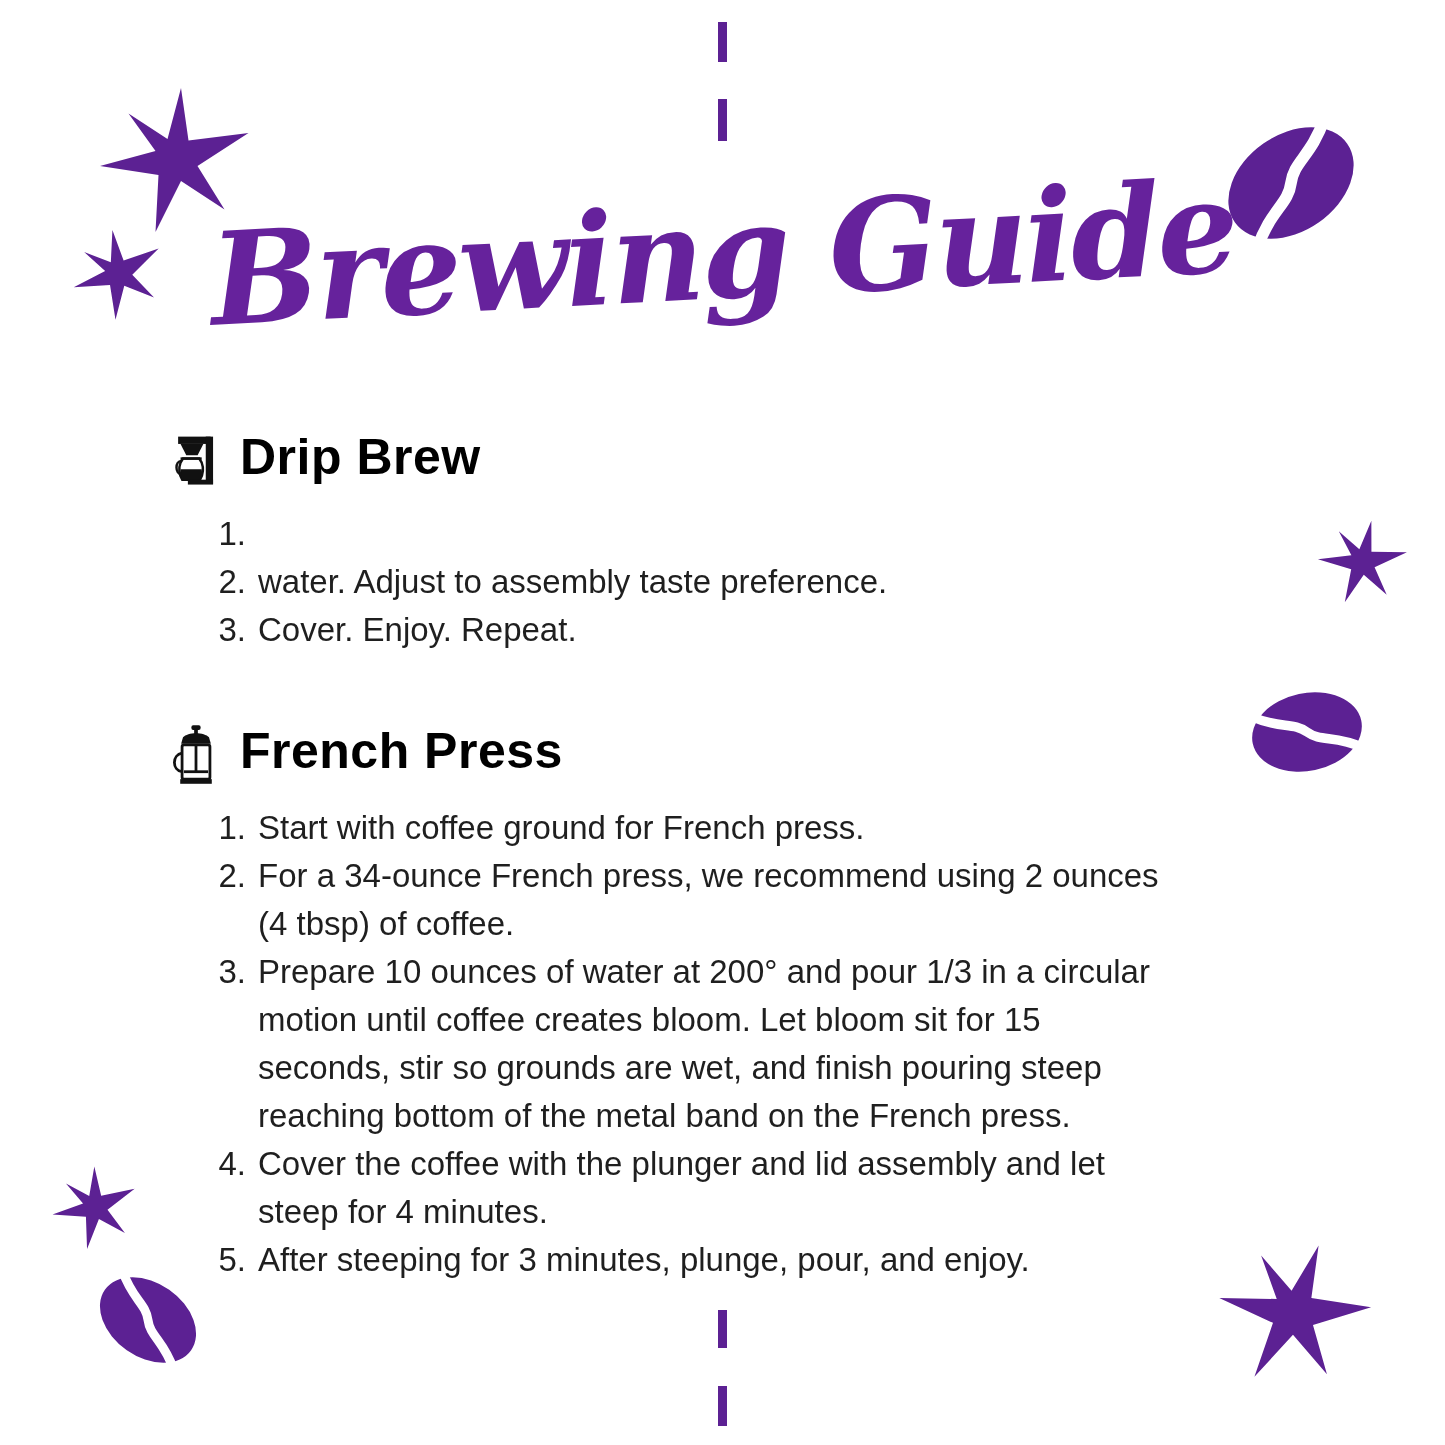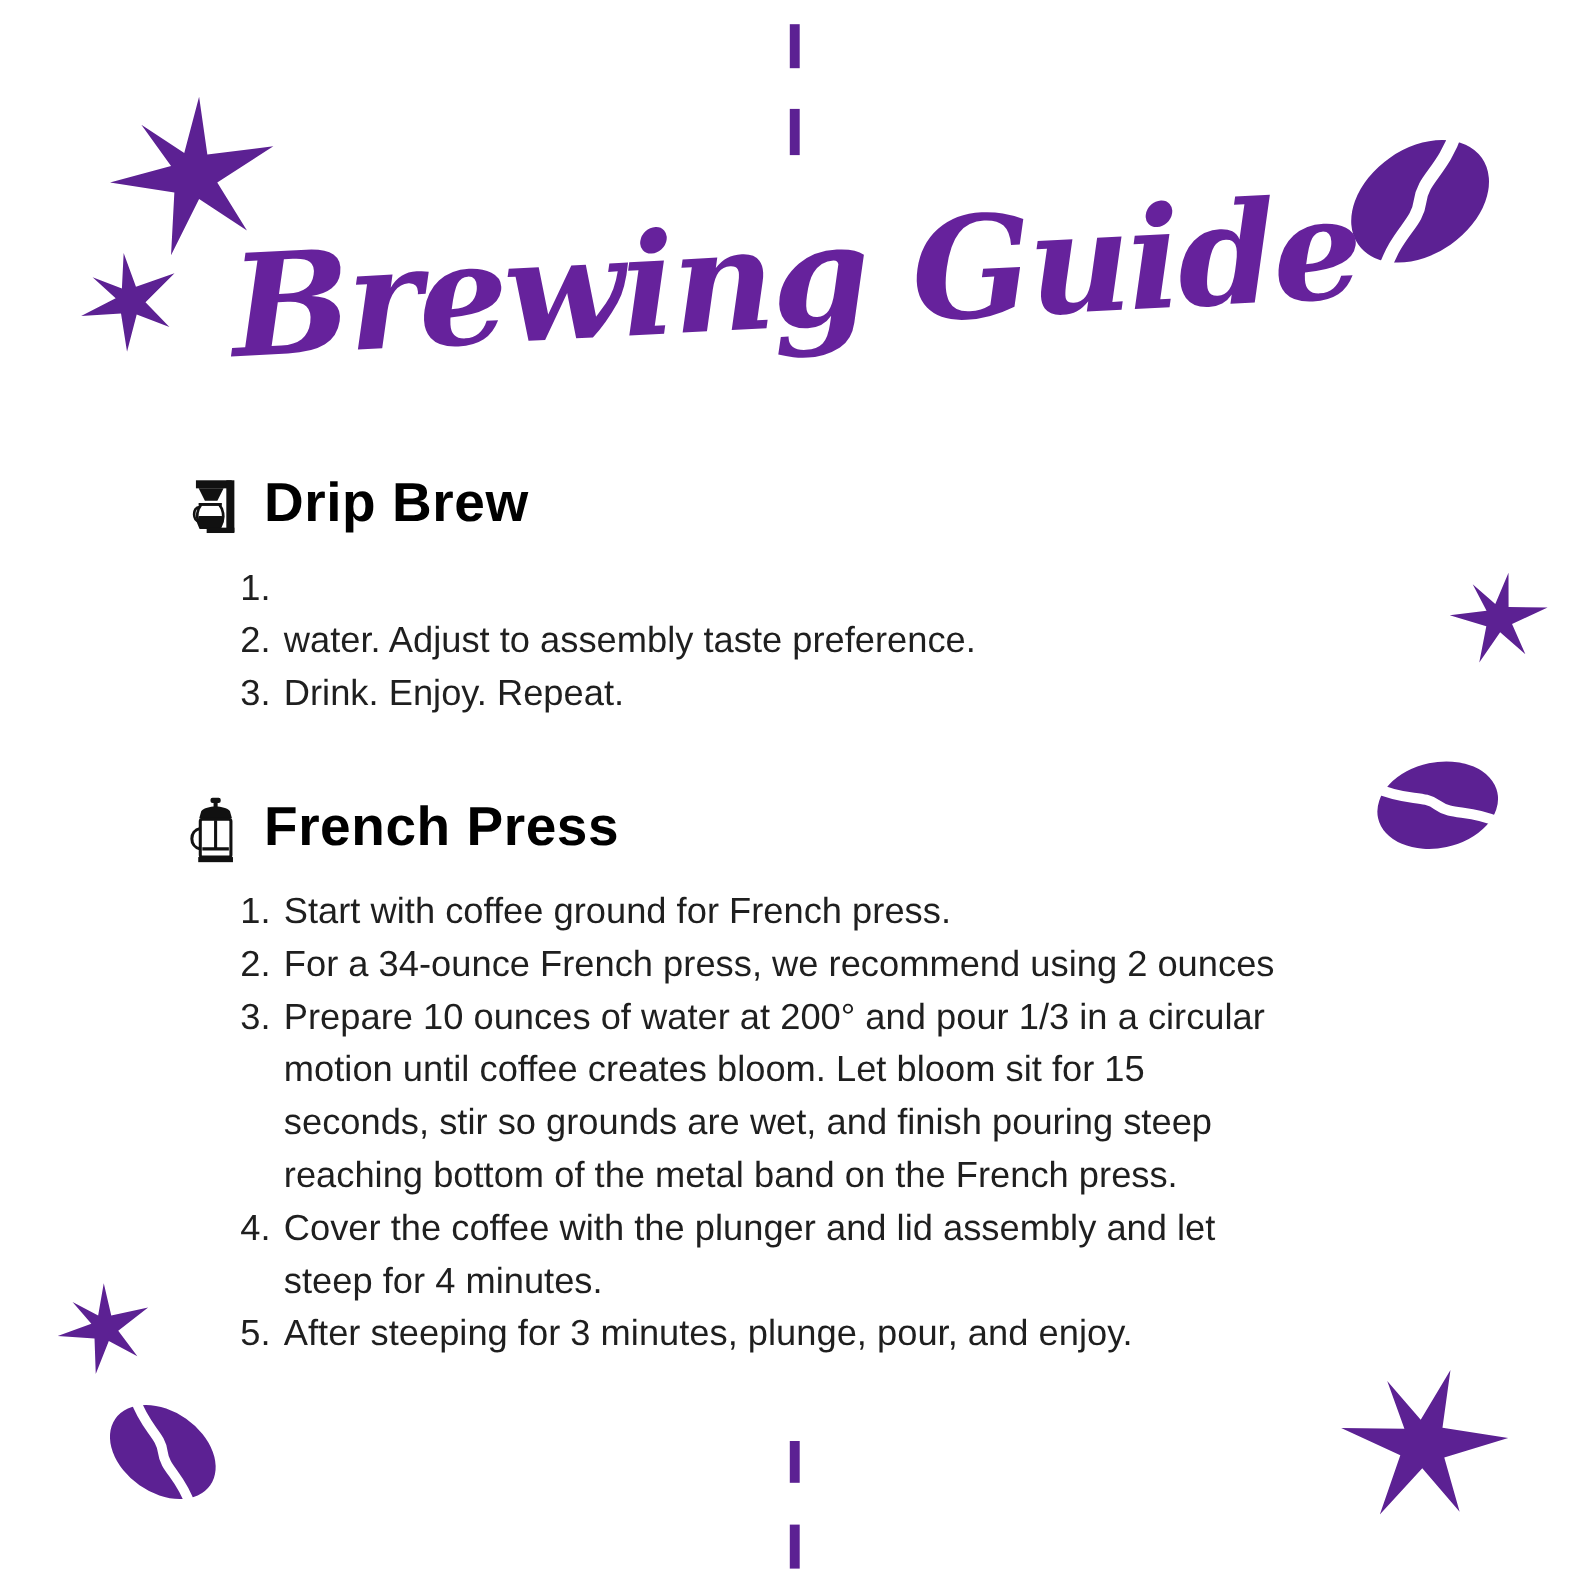--- a/index.html
+++ b/index.html
@@ -134,21 +134,21 @@
       </li>
       <li>
         <span class="step-num">2.</span>
         <span class="step-text">
           <span class="ln">water. Adjust to assembly taste preference.</span>
         </span>
       </li>
       <li>
         <span class="step-num">3.</span>
         <span class="step-text">
-          <span class="ln">Drink. Enjoy. Repeat.</span>
+          <span class="ln">Cover. Enjoy. Repeat.</span>
         </span>
       </li>
     </ol>
   </section>
 
   <section class="section section-french">
     <div class="heading-row">
       <span class="brew-icon">
         <svg viewBox="0 0 56 64">
           <rect x="23" y="0" width="10" height="5" rx="2" fill="#111"></rect>
@@ -167,20 +167,21 @@
       <li>
         <span class="step-num">1.</span>
         <span class="step-text">
           <span class="ln">Start with coffee ground for French press.</span>
         </span>
       </li>
       <li>
         <span class="step-num">2.</span>
         <span class="step-text">
           <span class="ln">For a 34-ounce French press, we recommend using 2 ounces</span>
+          <span class="ln">(4 tbsp) of coffee.</span>
         </span>
       </li>
       <li>
         <span class="step-num">3.</span>
         <span class="step-text">
           <span class="ln">Prepare 10 ounces of water at 200° and pour 1/3 in a circular</span>
           <span class="ln">motion until coffee creates bloom. Let bloom sit for 15</span>
           <span class="ln">seconds, stir so grounds are wet, and finish pouring steep</span>
           <span class="ln">reaching bottom of the metal band on the French press.</span>
         </span>

